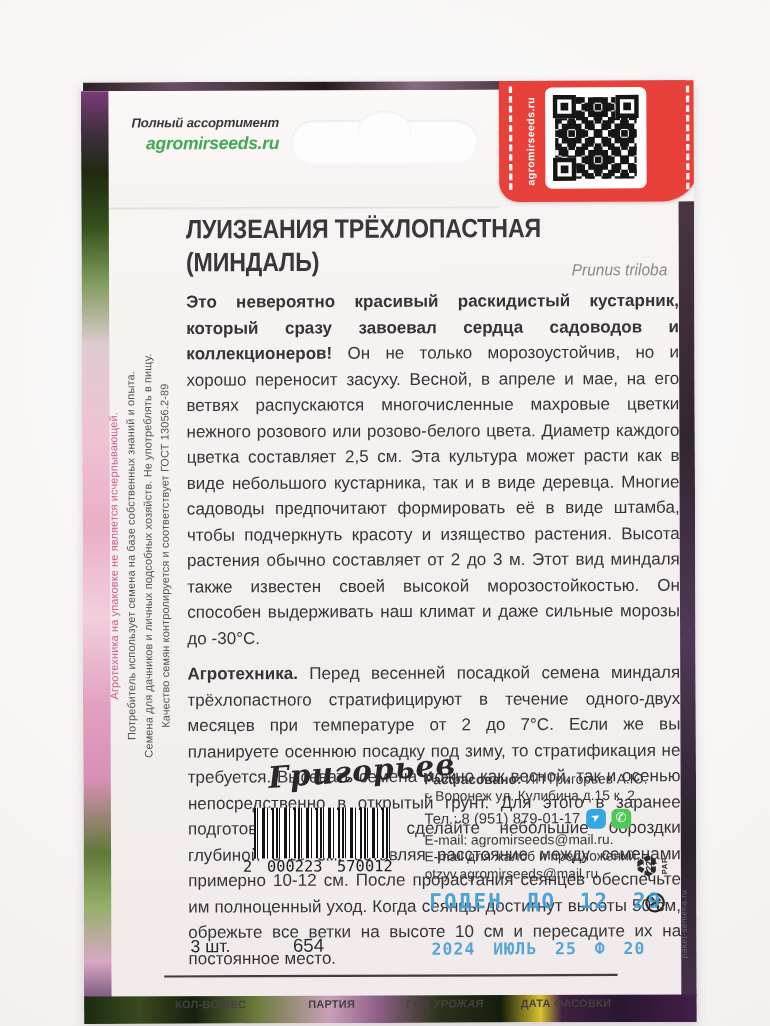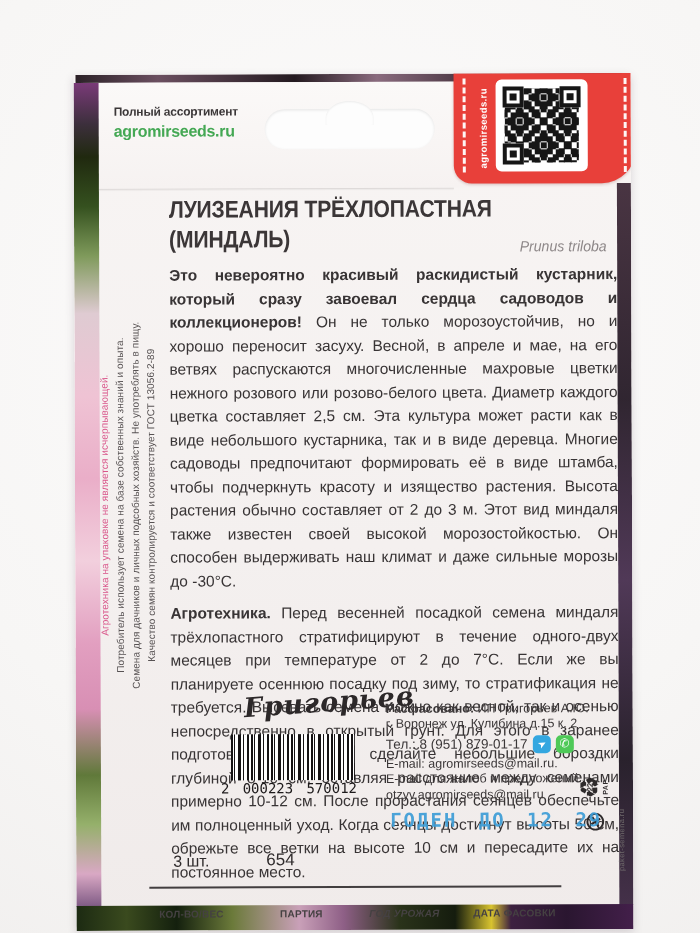--- a/index.html
+++ b/index.html
@@ -7,21 +7,21 @@
          background:radial-gradient(120% 90% at 50% 35%, #fcfbfb 0%, #f7f6f5 55%, #efedec 100%);
          font-family:"Liberation Sans",sans-serif;}
   .packet{position:absolute;left:75px;top:74px;width:557px;height:856px;
           background:linear-gradient(180deg,#f8f5f4 0%,#f4f0ef 55%,#f0ebea 100%);
           box-shadow:0 3px 10px rgba(60,40,60,.18);transform:rotate(-.2deg);overflow:hidden;}
   .top-edge{position:absolute;left:2px;top:0;width:548px;height:8px;
             background:linear-gradient(90deg,#2b2127,#6b4f60 15%,#241a20 40%,#8a6b7e 55%,#3c2b35 75%,#2a2027 100%);}
   .flap{position:absolute;left:0;top:8px;width:557px;height:106px;
         background:linear-gradient(180deg,#fbf9f8,#f6f2f1);}
   .fold{position:absolute;left:4px;top:114px;width:376px;height:1px;background:#dedad9;box-shadow:0 1px 1px rgba(0,0,0,.05);}
-  .flap-text{position:absolute;left:40px;top:30px;width:140px;text-align:left;color:#3b3738;}
+  .flap-text{position:absolute;left:40px;top:30px;width:140px;text-align:right;color:#3b3738;font-style:italic;}
   .flap-line{display:block;font-size:12px;font-weight:bold;line-height:14.5px;letter-spacing:-.2px;}
   .flap-site{display:block;font-size:16px;font-weight:bold;color:#44a854;margin-top:3px;letter-spacing:-.3px;}
   .hang-hole{position:absolute;left:191px;top:35px;width:170px;height:40px;background:#fdfdfd;border-radius:20px;
              box-shadow:inset 0 1px 3px rgba(0,0,0,.10);}
   .hang-hole::before{content:"";position:absolute;left:50%;top:-8px;transform:translateX(-50%);
              width:48px;height:24px;border-radius:50% 50% 0 0/70% 70% 0 0;background:#fdfdfd;
              box-shadow:inset 0 1px 2px rgba(0,0,0,.07);}
   .red-tab{position:absolute;left:380px;top:-3px;width:182px;height:113px;background:#e8403a;
            border-radius:2px 2px 34px 18px;box-shadow:0 1px 3px rgba(120,20,20,.25);}
   .red-tab::before,.red-tab::after{content:"";position:absolute;top:8px;height:94px;border-left:3px dashed rgba(255,255,255,.95);}
@@ -175,20 +175,21 @@
       <span class="pap"><span>♻</span><span class="pap-num">22</span></span>
       <span class="pap-label">PAP</span>
     </div>
     <span class="no-litter">⊗</span>
     <span class="vert-site">paket-semena.ru</span>
 
     <div class="valid-stamp">ГОДЕН ДО 12 29</div>
 
     <div class="qty-val">3 шт.</div>
     <div class="batch-val">654</div>
+    <div class="date-stamp">2024 ИЮЛЬ 25 Ф 20</div>
 
     <div class="rule"></div>
     <span class="flabel fl-qty">КОЛ-ВО/ВЕС</span>
     <span class="flabel fl-batch">ПАРТИЯ</span>
     <span class="flabel fl-harvest">ГОД УРОЖАЯ</span>
     <span class="flabel fl-packed">ДАТА ФАСОВКИ</span>
 
   </div>
 </div>
 

